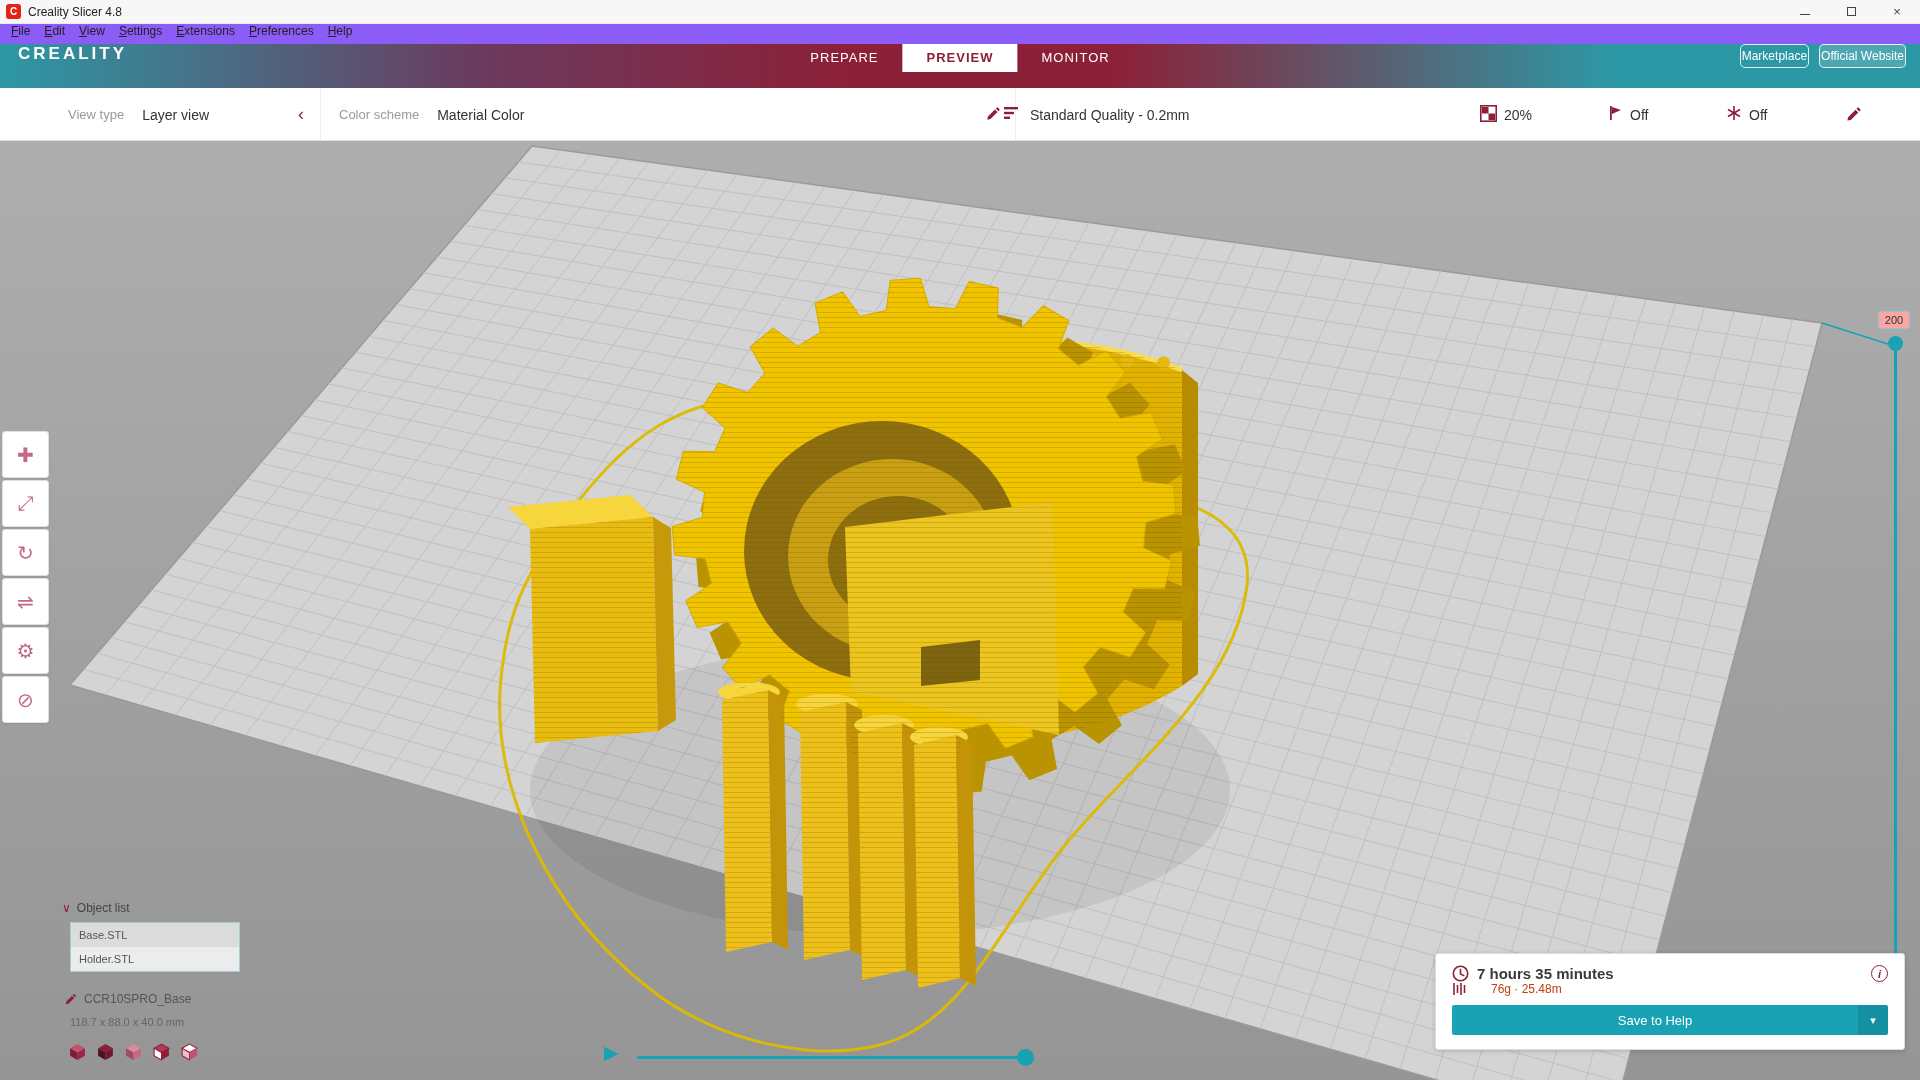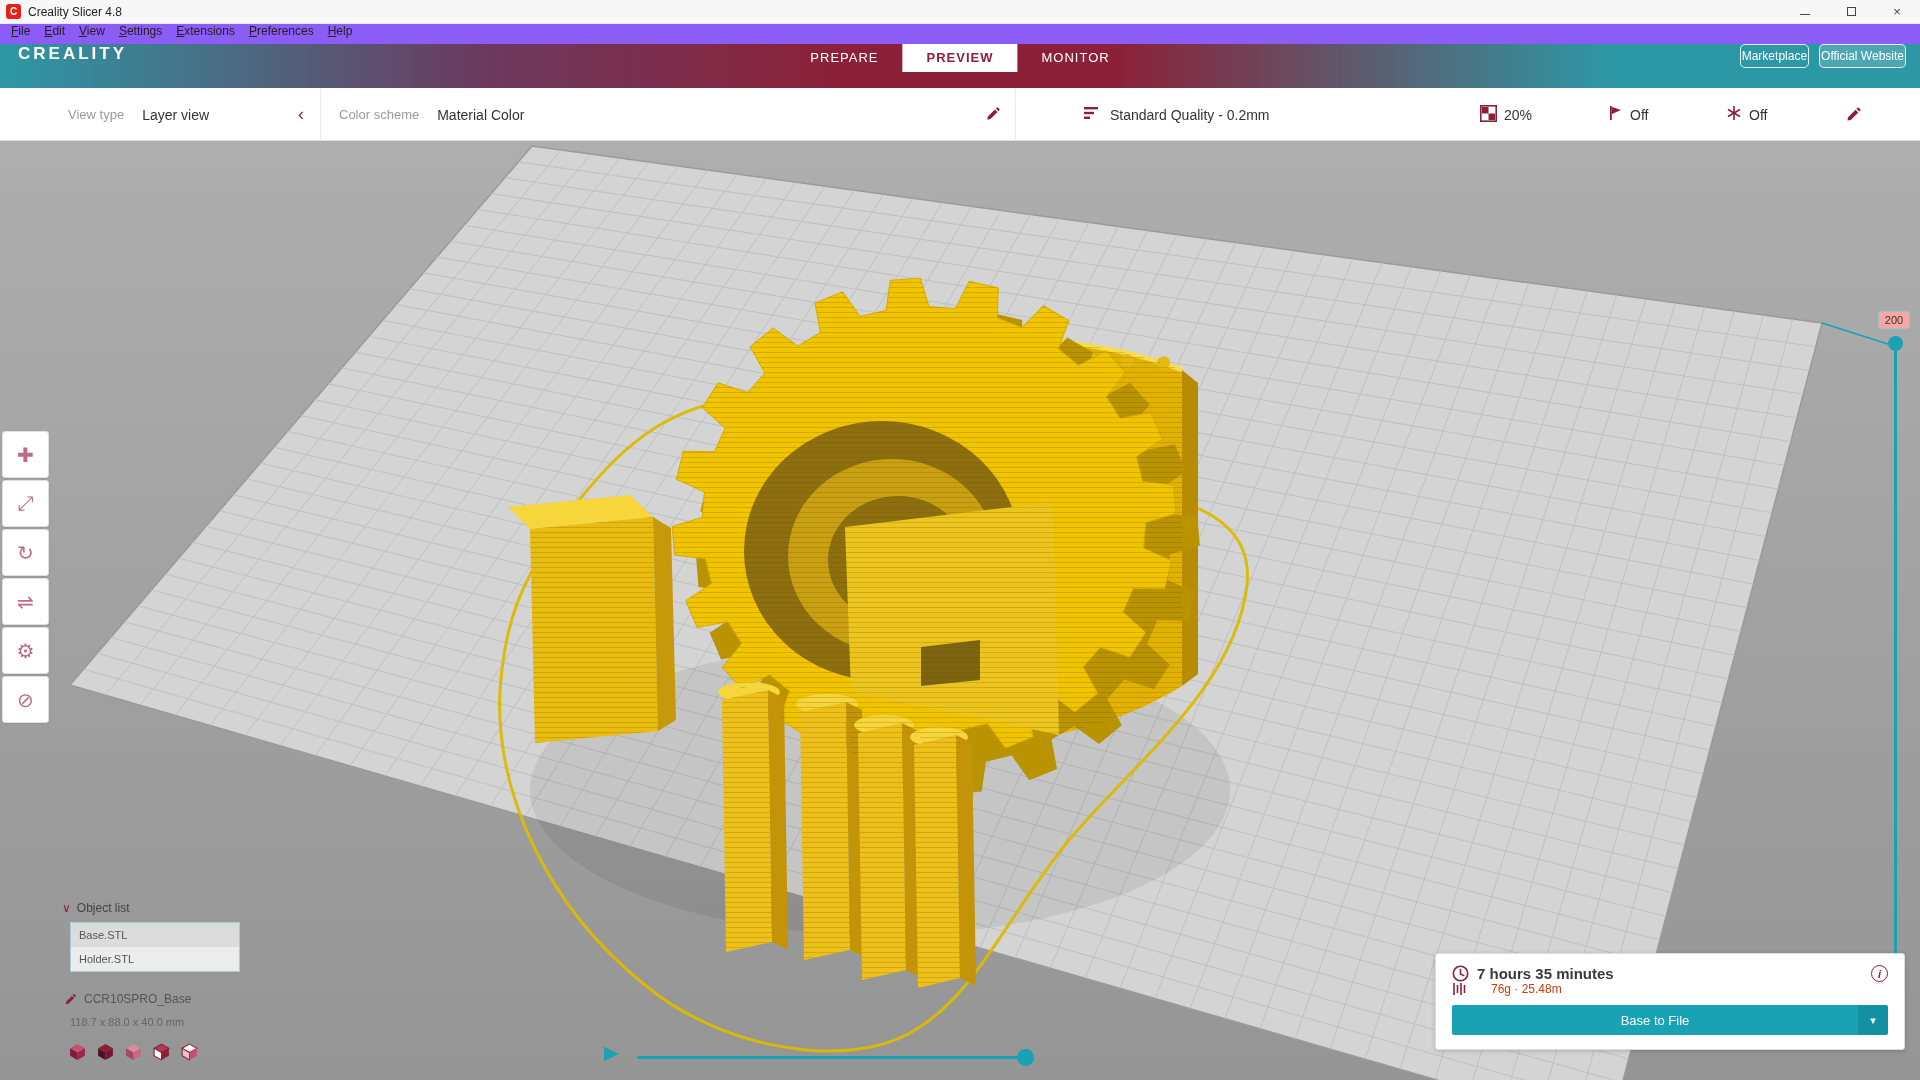--- a/index.html
+++ b/index.html
@@ -34,21 +34,21 @@
 
   
   .settingsbar{height:53px;background:#fff;border-bottom:1px solid #dedede;position:relative;font-size:13px}
   .sb-sec{position:absolute;top:0;height:53px;display:flex;align-items:center}
   .sb-label{color:#9a9a9a}
   .sb-value{color:#333;margin-left:18px;font-size:14px}
   .sec1{left:0;width:321px;border-right:1px solid #ececec;padding-left:68px}
   .sec1 .sb-chevron{position:absolute;right:16px;color:#8c2038;font-size:18px;cursor:pointer}
   .sec2{left:321px;width:695px;border-right:1px solid #ececec;padding-left:18px}
   .sb-pencil{position:absolute;top:18px;cursor:pointer}
-  .sec3{left:1064px;padding-left:20px;gap:10px}
+  .sec3{left:984px;padding-left:20px;gap:10px}
   .sb-item{position:absolute;top:0;height:53px;display:flex;align-items:center;gap:7px}
   .sb-text{color:#333;font-size:14px}
 
   
   .viewport{position:absolute;top:141px;left:0;width:1920px;height:939px;
             background:linear-gradient(#aeaeae,#959595)}
   #scene{position:absolute;top:141px;left:0;width:1920px;height:939px}
 
   
   .ltoolbar{position:absolute;left:2px;top:431px}
@@ -416,16 +416,16 @@
   <div class="job-row2">
     <svg width="15" height="14" viewBox="0 0 15 14">
       <line x1="2" y1="1" x2="2" y2="13" stroke="#8c2038" stroke-width="1.6"></line>
       <line x1="5.5" y1="3" x2="5.5" y2="11" stroke="#8c2038" stroke-width="1.6"></line>
       <line x1="9" y1="1" x2="9" y2="13" stroke="#8c2038" stroke-width="1.6"></line>
       <line x1="12.5" y1="3" x2="12.5" y2="11" stroke="#8c2038" stroke-width="1.6"></line>
     </svg>
     <span>76g · 25.48m</span>
   </div>
   <div class="job-row3">
-    <div class="save-main">Base to File</div>
+    <div class="save-main">Save to Help</div>
     <div class="save-cap">▾</div>
   </div>
 </div>
 
 </body></html>

